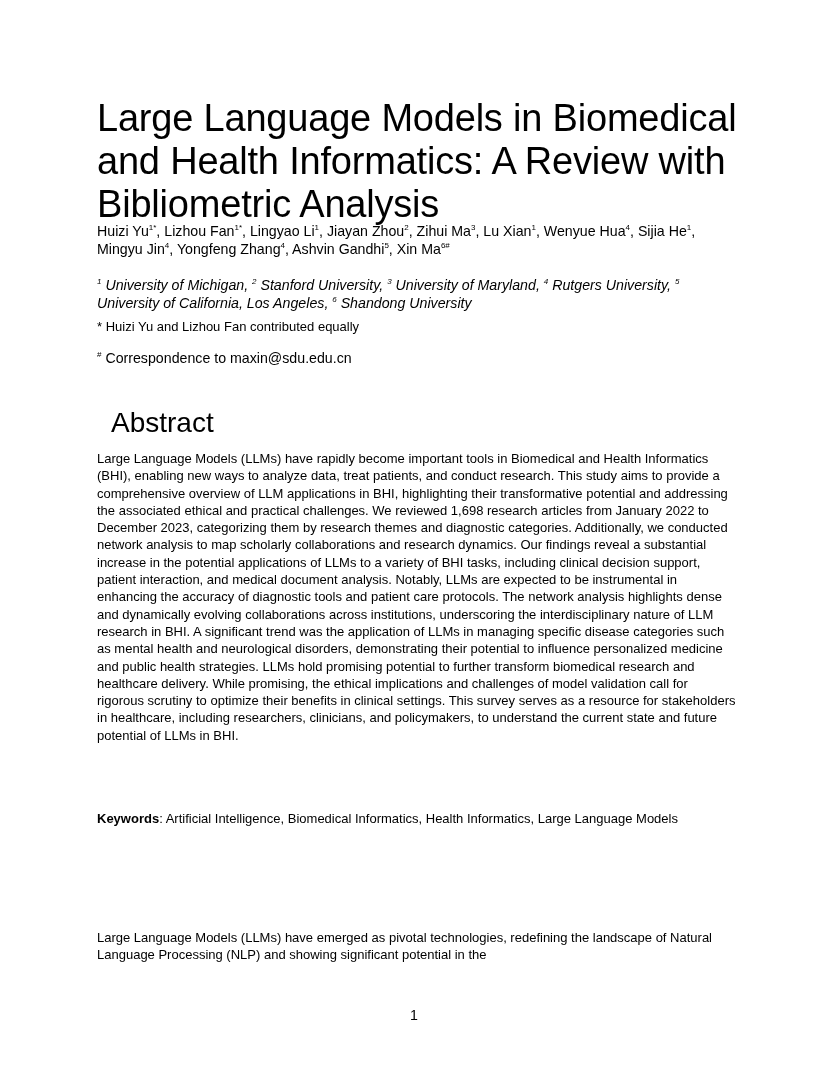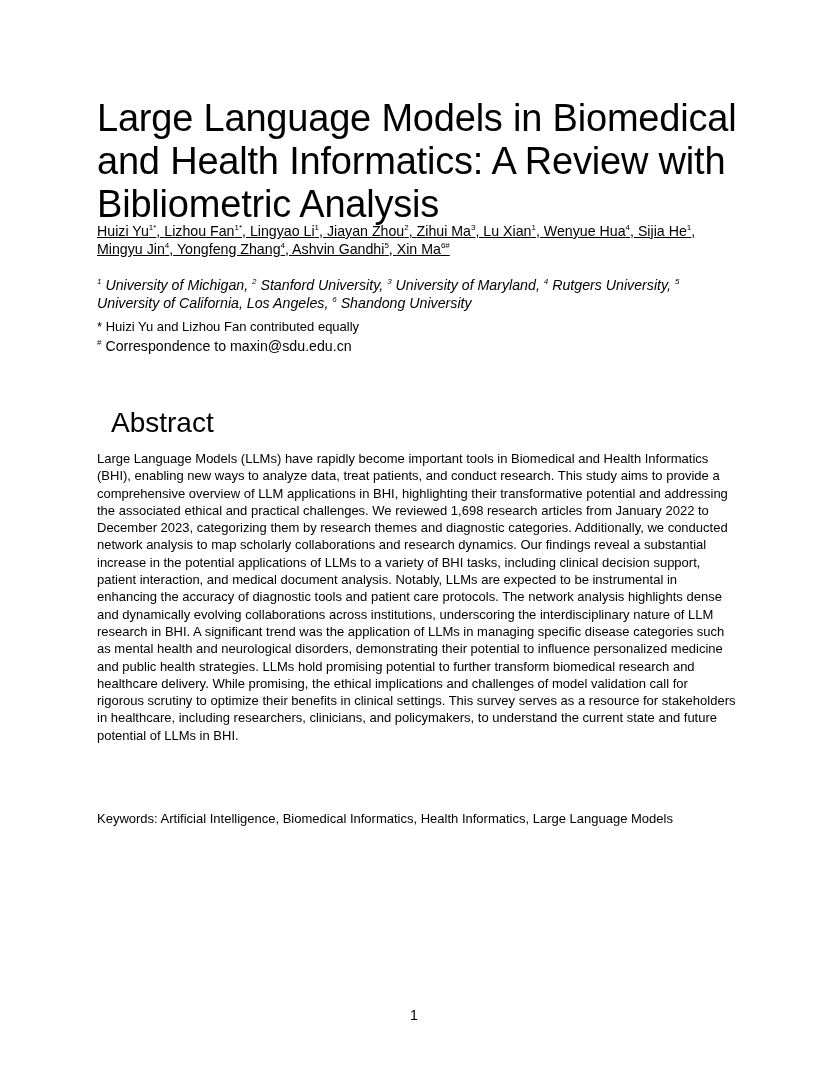--- a/index.html
+++ b/index.html
@@ -2,50 +2,51 @@
 <html><head>
 <meta charset="utf-8">
 <style>
   html, body { margin: 0; padding: 0; background: #ffffff; }
   body { width: 828px; height: 1072px; position: relative; overflow: hidden;
          font-family: "Liberation Sans", sans-serif; color: #000; }
   .page { position: absolute; left: 0; top: 0; width: 828px; height: 1072px; }
   .title { position: absolute; left: 97px; top: 97px; width: 640px;
            font-size: 38px; line-height: 43px; font-weight: normal; margin: 0; letter-spacing: -0.2px; }
   .authors { position: absolute; left: 97px; top: 222px; width: 640px;
-             font-size: 14.2px; line-height: 18px; text-decoration: underline; }
+             font-size: 14.2px; line-height: 18px; }
   .affil { position: absolute; left: 97px; top: 276px; width: 640px;
            font-size: 14.2px; line-height: 18px; font-style: italic; }
   .note1 { position: absolute; left: 97px; top: 318px; font-size: 13px; line-height: 18px; }
-  .note2 { position: absolute; left: 97px; top: 337px; font-size: 14.2px; line-height: 18px; }
+  .note2 { position: absolute; left: 97px; top: 349px; font-size: 14.2px; line-height: 18px; }
   sup { font-size: 8px; line-height: 0; vertical-align: 6px; }
   .h1 { position: absolute; left: 97px; margin: 14px; font-weight: normal; font-size: 28px; line-height: 32px; }
   .abstract-h { top: 393px; }
   .intro-h { top: 887px; }
   .para { position: absolute; left: 97px; width: 640px; font-size: 13px; line-height: 17.3px; margin: 0; }
   .abstract-p { top: 450px; }
   .keywords { top: 810px; }
   .intro-p { top: 929px; }
   .pagenum { position: absolute; left: 0; width: 828px; top: 1007px; text-align: center; font-size: 14.2px; }
-  b { font-weight: normal; margin-top: 40px; }
+  b { font-weight: bold; margin-top: 40px; }
 </style>
 </head>
 <body>
 
 <div class="page">
   <h1 class="title">Large Language Models in Biomedical and Health Informatics: A Review with Bibliometric Analysis</h1>
 
   <div class="authors" id="authors"><span>Huizi Yu</span><sup>1*</sup>, <span>Lizhou Fan</span><sup>1*</sup>, <span>Lingyao Li</span><sup>1</sup>, <span>Jiayan Zhou</span><sup>2</sup>, <span>Zihui Ma</span><sup>3</sup>, <span>Lu Xian</span><sup>1</sup>, <span>Wenyue Hua</span><sup>4</sup>, <span>Sijia He</span><sup>1</sup>, <span>Mingyu Jin</span><sup>4</sup>, <span>Yongfeng Zhang</span><sup>4</sup>, <span>Ashvin Gandhi</span><sup>5</sup>, <span>Xin Ma</span><sup>6#</sup></div>
 
   <div class="affil" id="affils"><sup>1</sup><span> University of Michigan</span>, <sup>2</sup><span> Stanford University</span>, <sup>3</sup><span> University of Maryland</span>, <sup>4</sup><span> Rutgers University</span>, <sup>5</sup><span> University of California, Los Angeles</span>, <sup>6</sup><span> Shandong University</span></div>
 
   <div class="note1">* Huizi Yu and Lizhou Fan contributed equally</div>
 
   <div class="note2"><sup>#</sup><span> Correspondence to maxin@sdu.edu.cn</span></div>
 
   <h2 class="h1 abstract-h">Abstract</h2>
   <p class="para abstract-p">Large Language Models (LLMs) have rapidly become important tools in Biomedical and Health Informatics (BHI), enabling new ways to analyze data, treat patients, and conduct research. This study aims to provide a comprehensive overview of LLM applications in BHI, highlighting their transformative potential and addressing the associated ethical and practical challenges. We reviewed 1,698 research articles from January 2022 to December 2023, categorizing them by research themes and diagnostic categories. Additionally, we conducted network analysis to map scholarly collaborations and research dynamics. Our findings reveal a substantial increase in the potential applications of LLMs to a variety of BHI tasks, including clinical decision support, patient interaction, and medical document analysis. Notably, LLMs are expected to be instrumental in enhancing the accuracy of diagnostic tools and patient care protocols. The network analysis highlights dense and dynamically evolving collaborations across institutions, underscoring the interdisciplinary nature of LLM research in BHI. A significant trend was the application of LLMs in managing specific disease categories such as mental health and neurological disorders, demonstrating their potential to influence personalized medicine and public health strategies. LLMs hold promising potential to further transform biomedical research and healthcare delivery. While promising, the ethical implications and challenges of model validation call for rigorous scrutiny to optimize their benefits in clinical settings. This survey serves as a resource for stakeholders in healthcare, including researchers, clinicians, and policymakers, to understand the current state and future potential of LLMs in BHI.</p>
 
   <p class="para keywords"><b>Keywords</b><span>: Artificial Intelligence, Biomedical Informatics, Health Informatics, Large Language Models</span></p>
 
+  <p class="para intro-p">Large Language Models (LLMs) have emerged as pivotal technologies, redefining the landscape of Natural Language Processing (NLP) and showing significant potential in the</p>
 
   <div class="pagenum">1</div>
 </div>
 
 </body></html>

